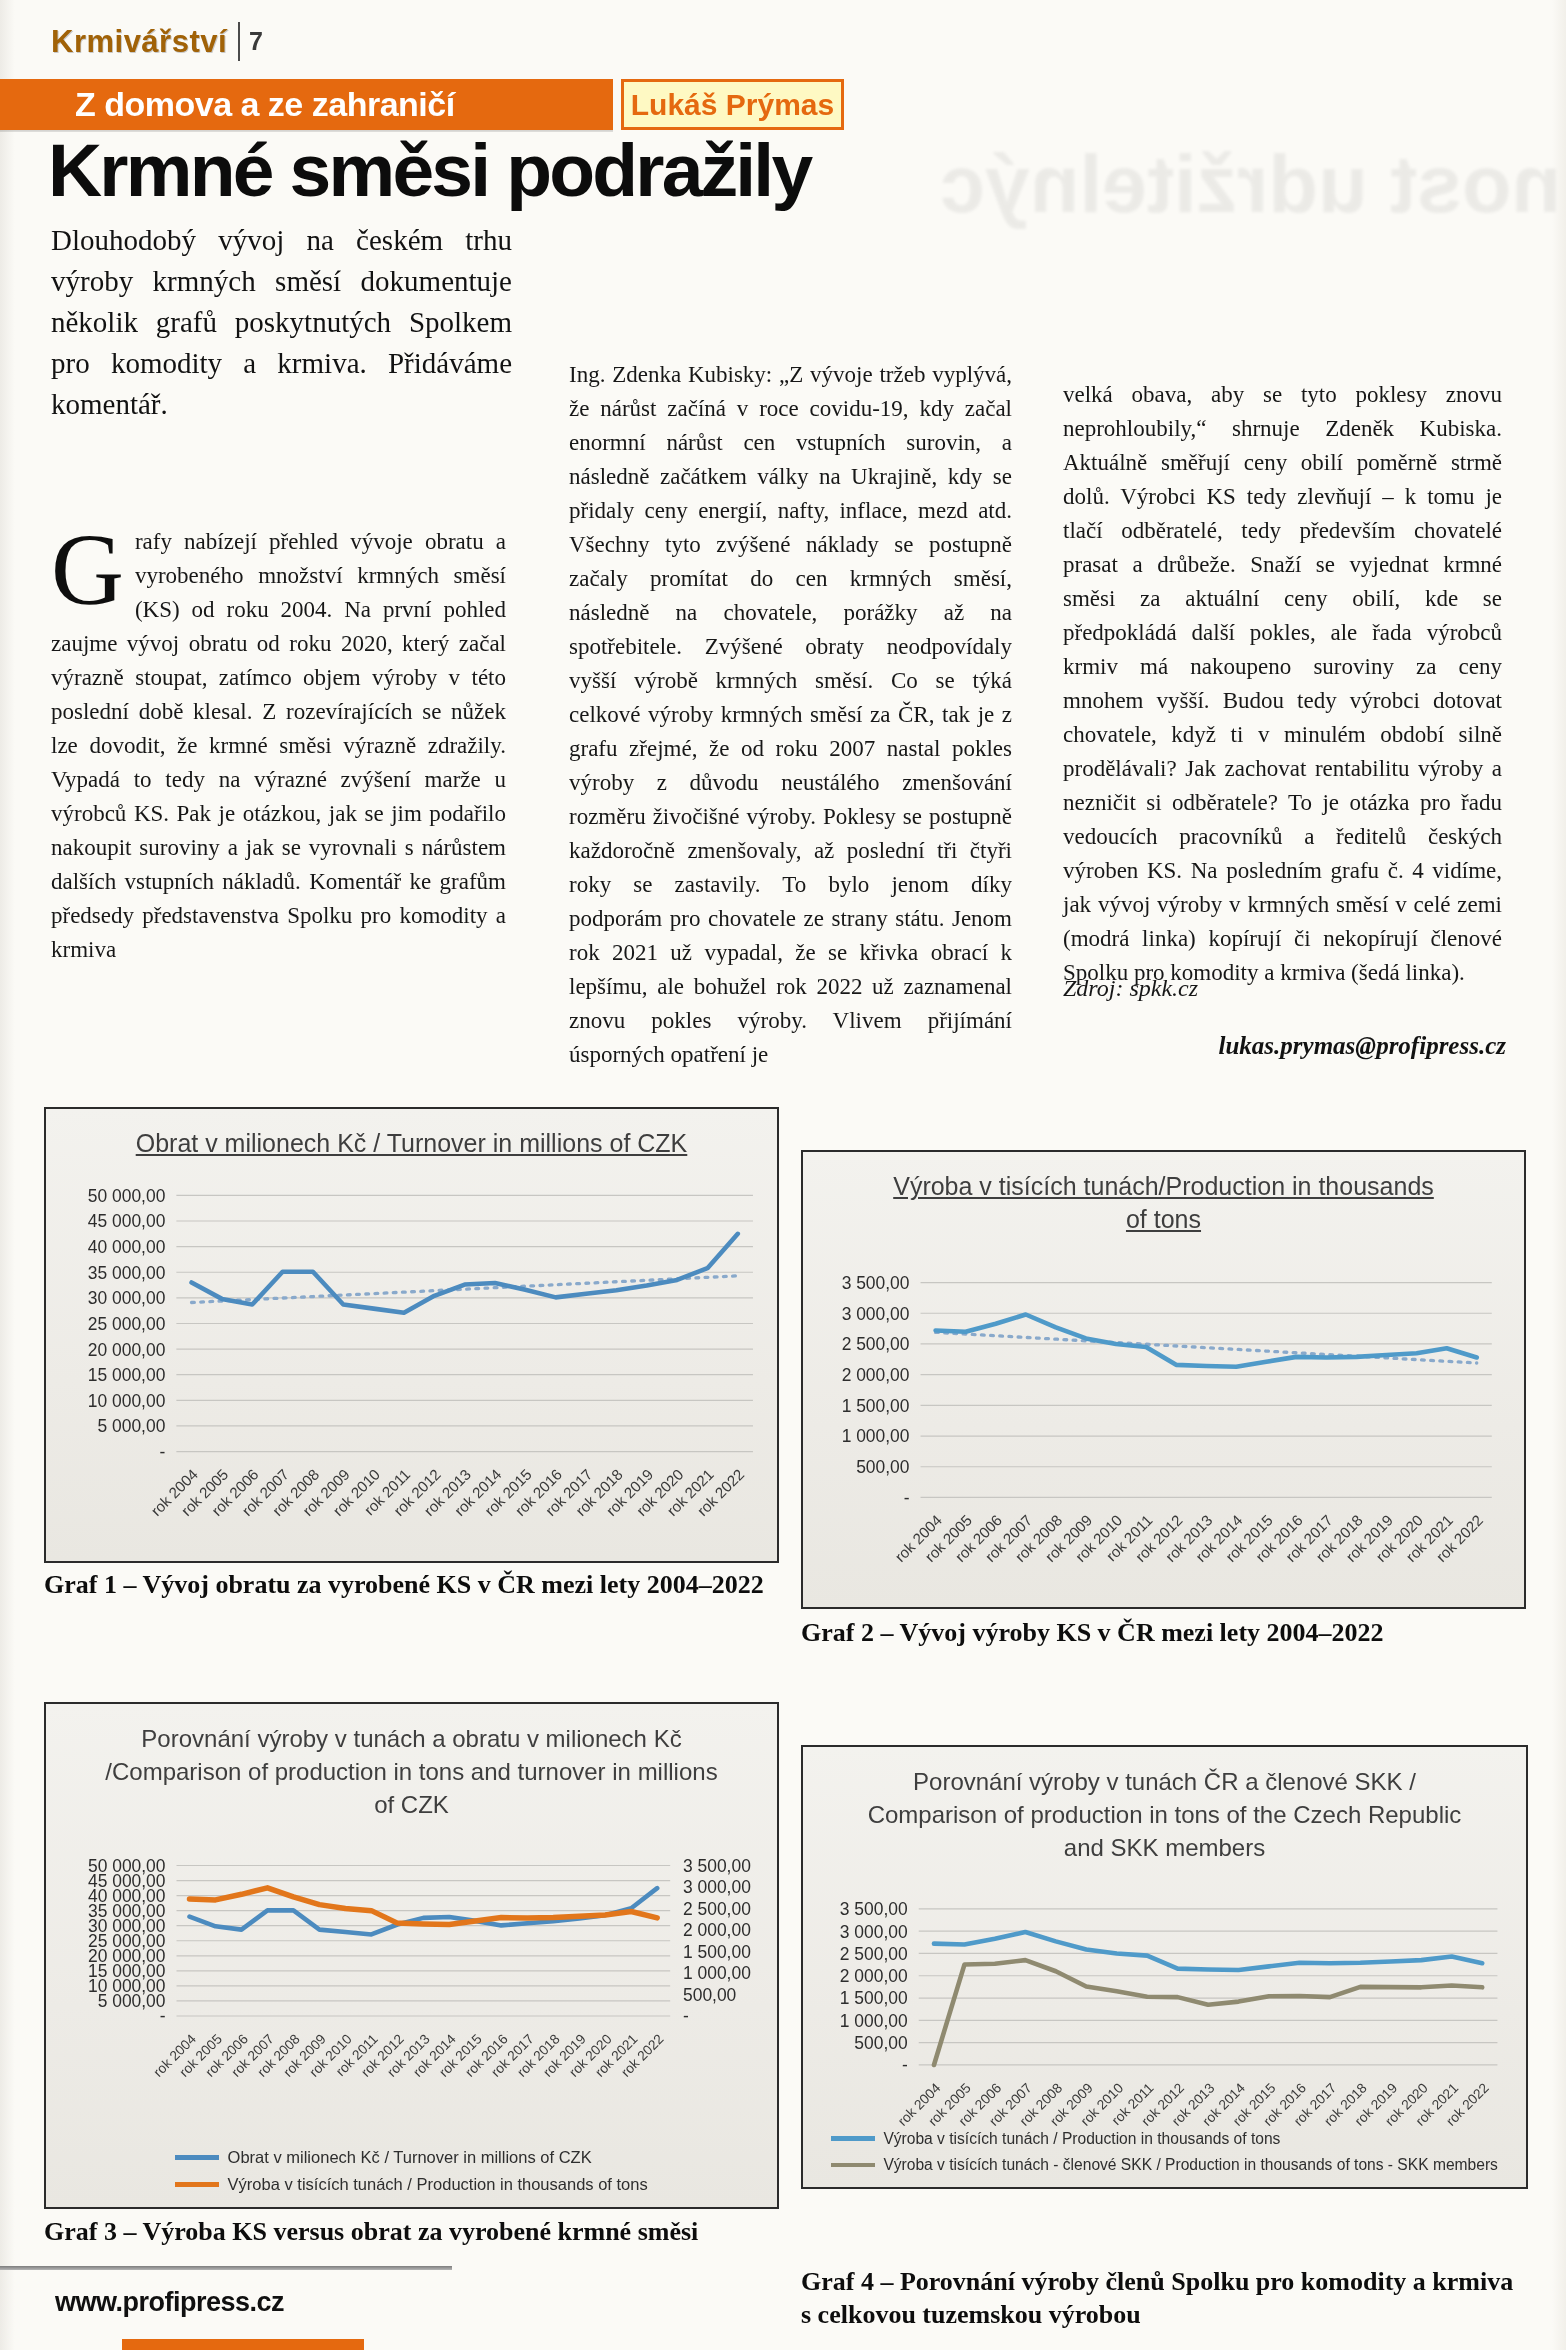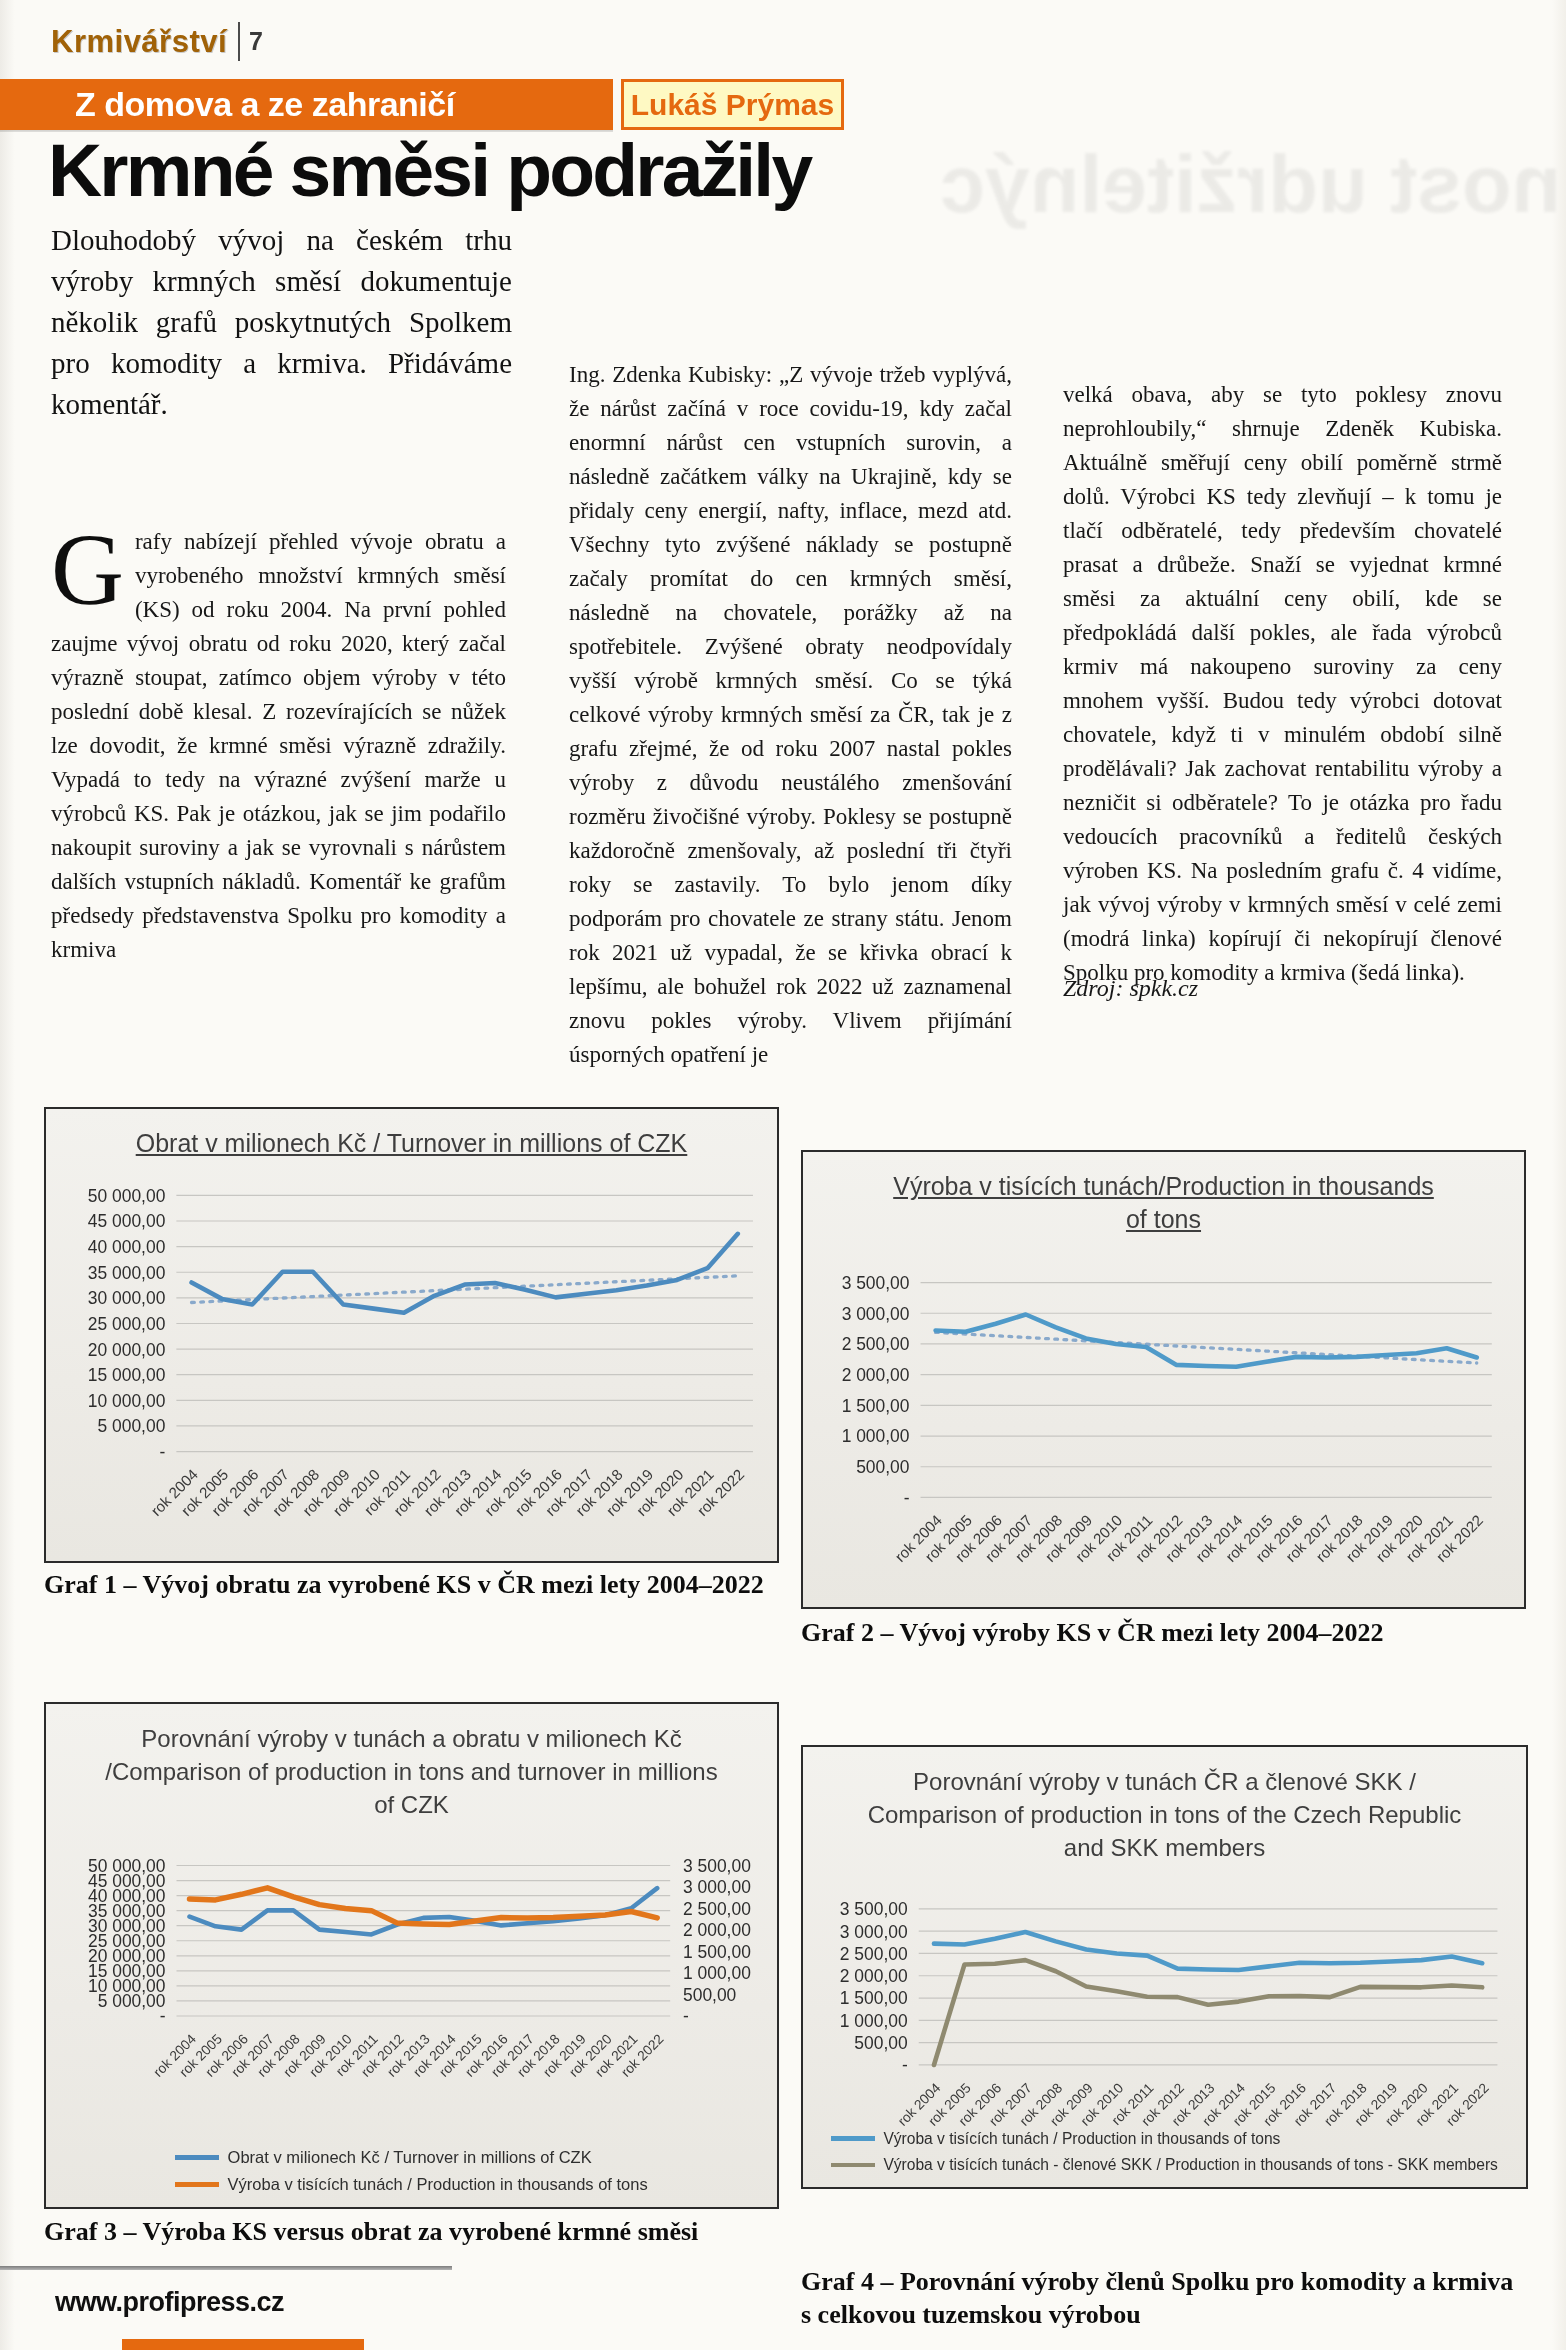--- a/index.html
+++ b/index.html
@@ -95,20 +95,21 @@
   <span>Ing. Zdenka Kubisky: „Z vývoje tržeb vyplývá, že nárůst začíná v roce covidu-19, kdy začal enormní nárůst cen vstupních surovin, a následně začátkem války na Ukrajině, kdy se přidaly ceny energií, nafty, inflace, mezd atd. Všechny tyto zvýšené náklady se postupně začaly promítat do cen krmných směsí, následně na chovatele, porážky až na spotřebitele. Zvýšené obraty neodpovídaly vyšší výrobě krmných směsí. Co se týká celkové výroby krmných směsí za ČR, tak je z grafu zřejmé, že od roku 2007 nastal pokles výroby z důvodu neustálého zmenšování rozměru živočišné výroby. Poklesy se postupně každoročně zmenšovaly, až poslední tři čtyři roky se zastavily. To bylo jenom díky podporám pro chovatele ze strany státu. Jenom rok 2021 už vypadal, že se křivka obrací k lepšímu, ale bohužel rok 2022 už zaznamenal znovu pokles výroby. Vlivem přijímání úsporných opatření je</span>
 </div>
 
 <div class="col col3">
   <span>velká obava, aby se tyto poklesy znovu neprohloubily,“ shrnuje Zdeněk Kubiska. Aktuálně směřují ceny obilí poměrně strmě dolů. Výrobci KS tedy zlevňují – k tomu je tlačí odběratelé, tedy především chovatelé prasat a drůbeže. Snaží se vyjednat krmné směsi za aktuální ceny obilí, kde se předpokládá další pokles, ale řada výrobců krmiv má nakoupeno suroviny za ceny mnohem vyšší. Budou tedy výrobci dotovat chovatele, když ti v minulém období silně prodělávali? Jak zachovat rentabilitu výroby a nezničit si odběratele? To je otázka pro řadu vedoucích pracovníků a ředitelů českých výroben KS. Na posledním grafu č. 4 vidíme, jak vývoj výroby v krmných směsí v celé zemi (modrá linka) kopírují či nekopírují členové Spolku pro komodity a krmiva (šedá linka).</span>
 </div>
 
 <div class="source">Zdroj: spkk.cz</div>
 
 <div class="contact">
+  <div>lukas.prymas@profipress.cz</div>
 </div>
 
 <div id="g1" class="chart">
   <div class="chart-title u">Obrat v milionech Kč /  Turnover in millions of CZK</div>
   <svg width="729" height="451" viewBox="0 0 794 491">
       <line x1="142" y1="94" x2="770" y2="94" stroke="#c7c6c2" stroke-width="1.3"></line>
       <text x="130" y="101" text-anchor="end" font-size="19" fill="#2d2d2d" font-family="&quot;Liberation Sans&quot;, sans-serif">50 000,00</text>
       <line x1="142" y1="121.9" x2="770" y2="121.9" stroke="#c7c6c2" stroke-width="1.3"></line>
       <text x="130" y="128.9" text-anchor="end" font-size="19" fill="#2d2d2d" font-family="&quot;Liberation Sans&quot;, sans-serif">45 000,00</text>
       <line x1="142" y1="149.8" x2="770" y2="149.8" stroke="#c7c6c2" stroke-width="1.3"></line>

